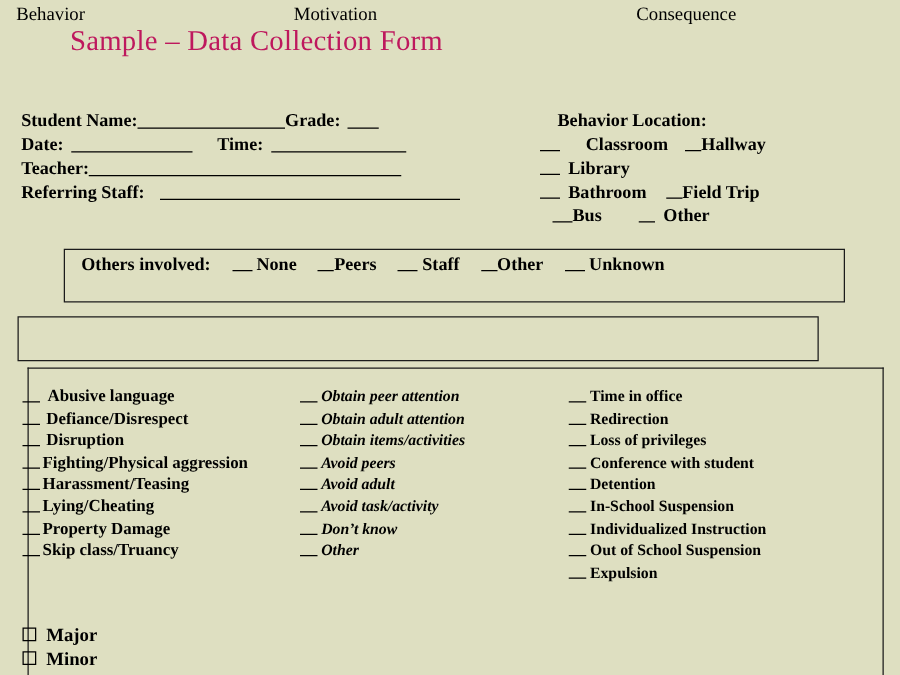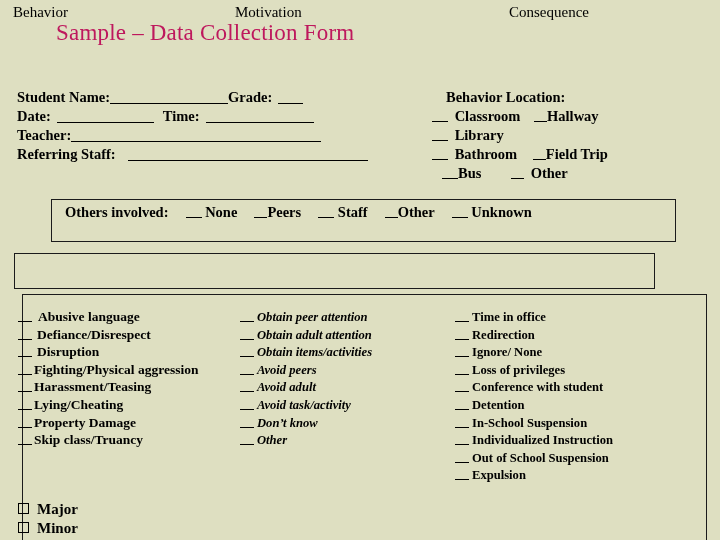--- a/index.html
+++ b/index.html
@@ -198,35 +198,35 @@
 
 <div id="slide">
 
   <div class="title">Sample – Data Collection Form</div>
 
   <div class="info-block">
     <div class="info-line">
       <span>Student Name:</span><span class="fill" style="width:118px"></span><span>Grade:</span><span class="fill" style="width:25px;margin-left:6px"></span>
     </div>
     <div class="info-line">
-      <span>Date:</span><span class="fill" style="width:97px;margin-left:6px"></span><span style="margin-left:9px">Time:</span><span class="fill" style="width:108px;margin-left:6px"></span>
+      <span>Date:</span><span class="fill" style="width:97px;margin-left:6px"></span><span style="margin-left:20px">Time:</span><span class="fill" style="width:108px;margin-left:6px"></span>
     </div>
     <div class="info-line">
       <span>Teacher:</span><span class="fill" style="width:250px"></span>
     </div>
     <div class="info-line">
       <span>Referring Staff:</span><span class="fill" style="width:240px;margin-left:12px"></span>
     </div>
   </div>
 
   <div class="loc-block">
     <div class="loc-line loc-head">Behavior Location:</div>
     <div class="loc-line">
       <span class="blank"></span>
-      <span style="margin-left:3px">Classroom</span>
+      <span style="margin-left:17px">Classroom</span>
       <span class="blank-sm" style="margin-left:10px"></span><span>Hallway</span>
     </div>
     <div class="loc-line">
       <span class="blank"></span>
       <span style="margin-left:3px">Library</span>
     </div>
     <div class="loc-line">
       <span class="blank"></span>
       <span style="margin-left:3px">Bathroom</span>
       <span class="blank-sm" style="margin-left:12px"></span><span>Field Trip</span>
@@ -269,21 +269,20 @@
     <div class="opt"><span class="dash"></span><span>Avoid peers</span></div>
     <div class="opt"><span class="dash"></span><span>Avoid adult</span></div>
     <div class="opt"><span class="dash"></span><span>Avoid task/activity</span></div>
     <div class="opt"><span class="dash"></span><span>Don’t know</span></div>
     <div class="opt"><span class="dash"></span><span>Other</span></div>
   </div>
 
   <div class="col col-consequence">
     <div class="opt"><span class="dash"></span><span>Time in office</span></div>
     <div class="opt"><span class="dash"></span><span>Redirection</span></div>
-    <div class="opt"><span class="dash"></span><span>Ignore/ None</span></div>
     <div class="opt"><span class="dash"></span><span>Loss of privileges</span></div>
     <div class="opt"><span class="dash"></span><span>Conference with student</span></div>
     <div class="opt"><span class="dash"></span><span>Detention</span></div>
     <div class="opt"><span class="dash"></span><span>In-School Suspension</span></div>
     <div class="opt"><span class="dash"></span><span>Individualized Instruction</span></div>
     <div class="opt"><span class="dash"></span><span>Out of School Suspension</span></div>
     <div class="opt"><span class="dash"></span><span>Expulsion</span></div>
   </div>
 
   <div class="majmin">

